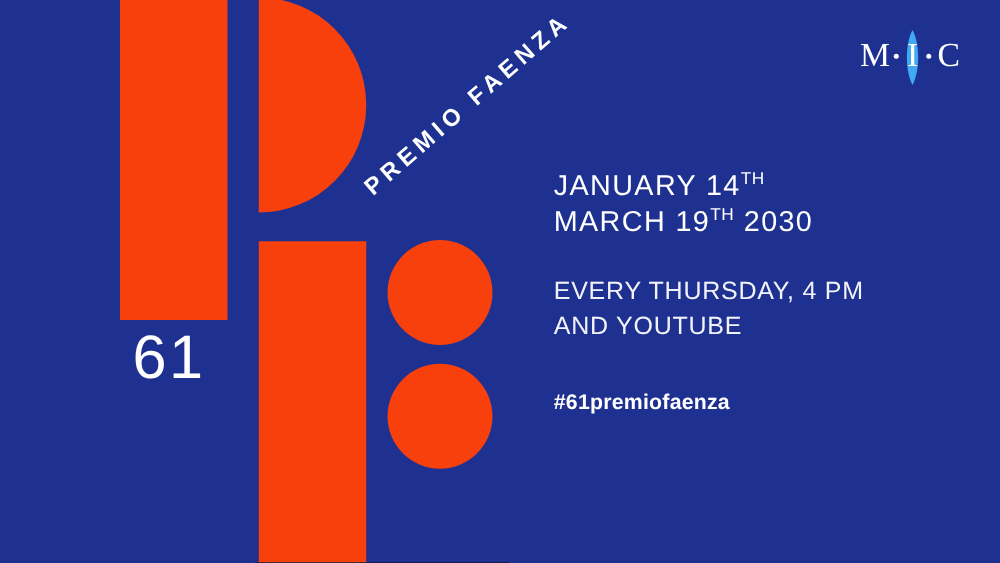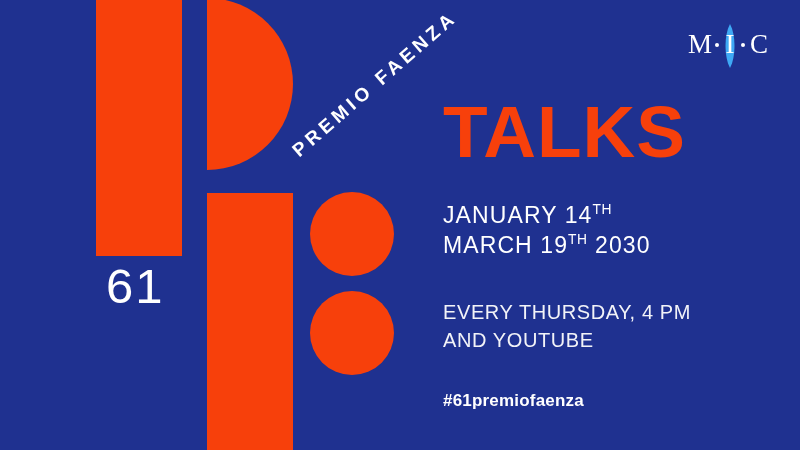--- a/index.html
+++ b/index.html
@@ -115,21 +115,21 @@
     font-weight: 400;
     letter-spacing: 1.1px;
     line-height: 1.28;
   }
   .dates sup {
     font-size: 0.6em;
     vertical-align: super;
     letter-spacing: 0.5px;
   }
   .details {
-    margin-top: 38px;
+    margin-top: 26px;
     color: #f2f3f8;
     font-size: 20px;
     font-weight: 400;
     letter-spacing: 0.6px;
     line-height: 1.42;
   }
   .hashtag {
     margin-top: 36px;
     color: #ffffff;
     font-size: 17px;
@@ -161,21 +161,20 @@
       <text x="18" y="29" fill="#ffffff" font-family="Liberation Serif, serif" font-size="27" text-anchor="middle">M</text>
       <circle cx="35" cy="21" r="2" fill="#ffffff"></circle>
       <text x="48" y="29" fill="#ffffff" font-family="Liberation Serif, serif" font-size="27" text-anchor="middle">I</text>
       <circle cx="61" cy="21" r="2" fill="#ffffff"></circle>
       <text x="77" y="29" fill="#ffffff" font-family="Liberation Serif, serif" font-size="27" text-anchor="middle">C</text>
     </svg>
   </div>
 
   <div class="content">
 
-    <div class="headline">TALKS</div>
 
     <div class="dates">
       <span class="line"><span>JANUARY 14</span><sup>TH</sup></span>
       <span class="line"><span>MARCH 19</span><sup>TH</sup><span>&nbsp;</span><span>2030</span></span>
     </div>
 
     <div class="details">
       <span class="line">EVERY THURSDAY, 4 PM</span>
       <span class="line">AND YOUTUBE</span>
     </div>

